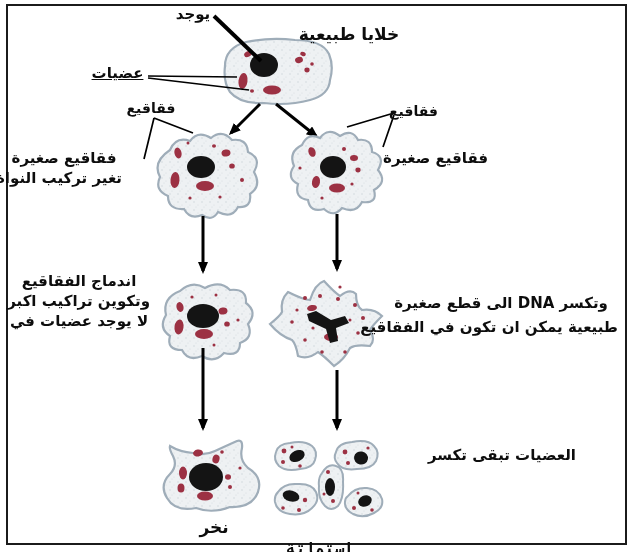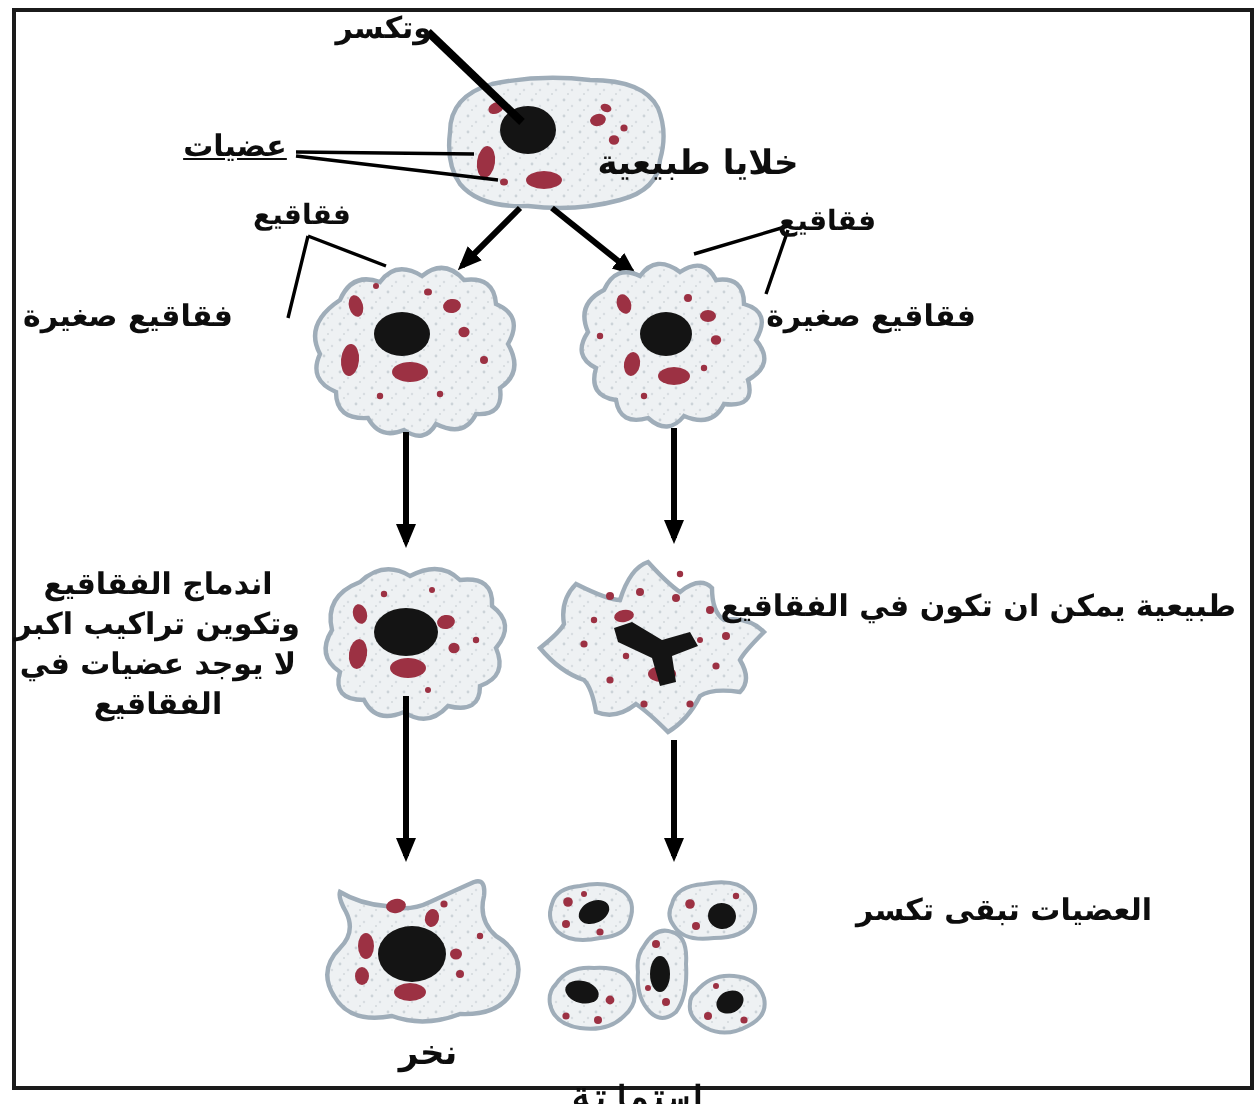--- a/index.html
+++ b/index.html
@@ -206,44 +206,45 @@
         <ellipse cx="365" cy="501" rx="7" ry="5.5" transform="rotate(-25 365 501)" fill="#141414"></ellipse>
         <g fill="#9c3143">
           <circle cx="354" cy="508" r="2"></circle>
           <circle cx="372" cy="510" r="1.8"></circle>
           <circle cx="358" cy="493" r="1.5"></circle>
         </g>
       </g>
     </g>
   </svg>
 
-  <div class="lbl" style="left:170px;top:4px;width:46px;">وتكسر</div>
-
-  <div class="lbl t17" style="left:293px;top:24px;width:112px;margin-top:48px;">خلايا طبيعية</div>
+  <div class="lbl" style="left:170px;top:4px;width:46px;">يوجد</div>
+
+  <div class="lbl t17" style="left:293px;top:24px;width:112px;">خلايا طبيعية</div>
 
   <div class="lbl" style="left:90px;top:63px;width:55px;text-decoration:underline;">عضيات</div>
 
   <div class="lbl" style="left:126px;top:98px;width:50px;font-size:14px;">فقاقيع</div>
 
   <div class="lbl" style="left:390px;top:101px;width:48px;font-size:14px;">فقاقيع</div>
 
   <div class="cap lh20" style="left:6px;top:148px;width:116px;">
     <div>فقاقيع صغيرة</div>
+    <div>تغير تركيب النواة</div>
   </div>
 
   <div class="lbl" style="left:398px;top:148px;width:90px;">فقاقيع صغيرة</div>
 
-  <div class="cap lh20" style="left:8px;top:282px;width:142px;">
+  <div class="cap lh20" style="left:8px;top:271px;width:142px;">
     <div>اندماج الفقاقيع</div>
     <div>وتكوين تراكيب اكبر</div>
     <div>لا يوجد عضيات في</div>
-    <div>الفقاقيع</div>
   </div>
 
   <div class="cap lh24" style="left:384px;top:291px;width:234px;">
+    <div>وتكسر DNA الى قطع صغيرة</div>
     <div>طبيعية يمكن ان تكون في الفقاقيع</div>
   </div>
 
 
   <div class="cap lh27" style="left:382px;top:442px;width:240px;">
     <div>العضيات تبقى تكسر</div>
   </div>
 
   <div class="lbl t17" style="left:186px;top:517px;width:56px;">نخر</div>
 

